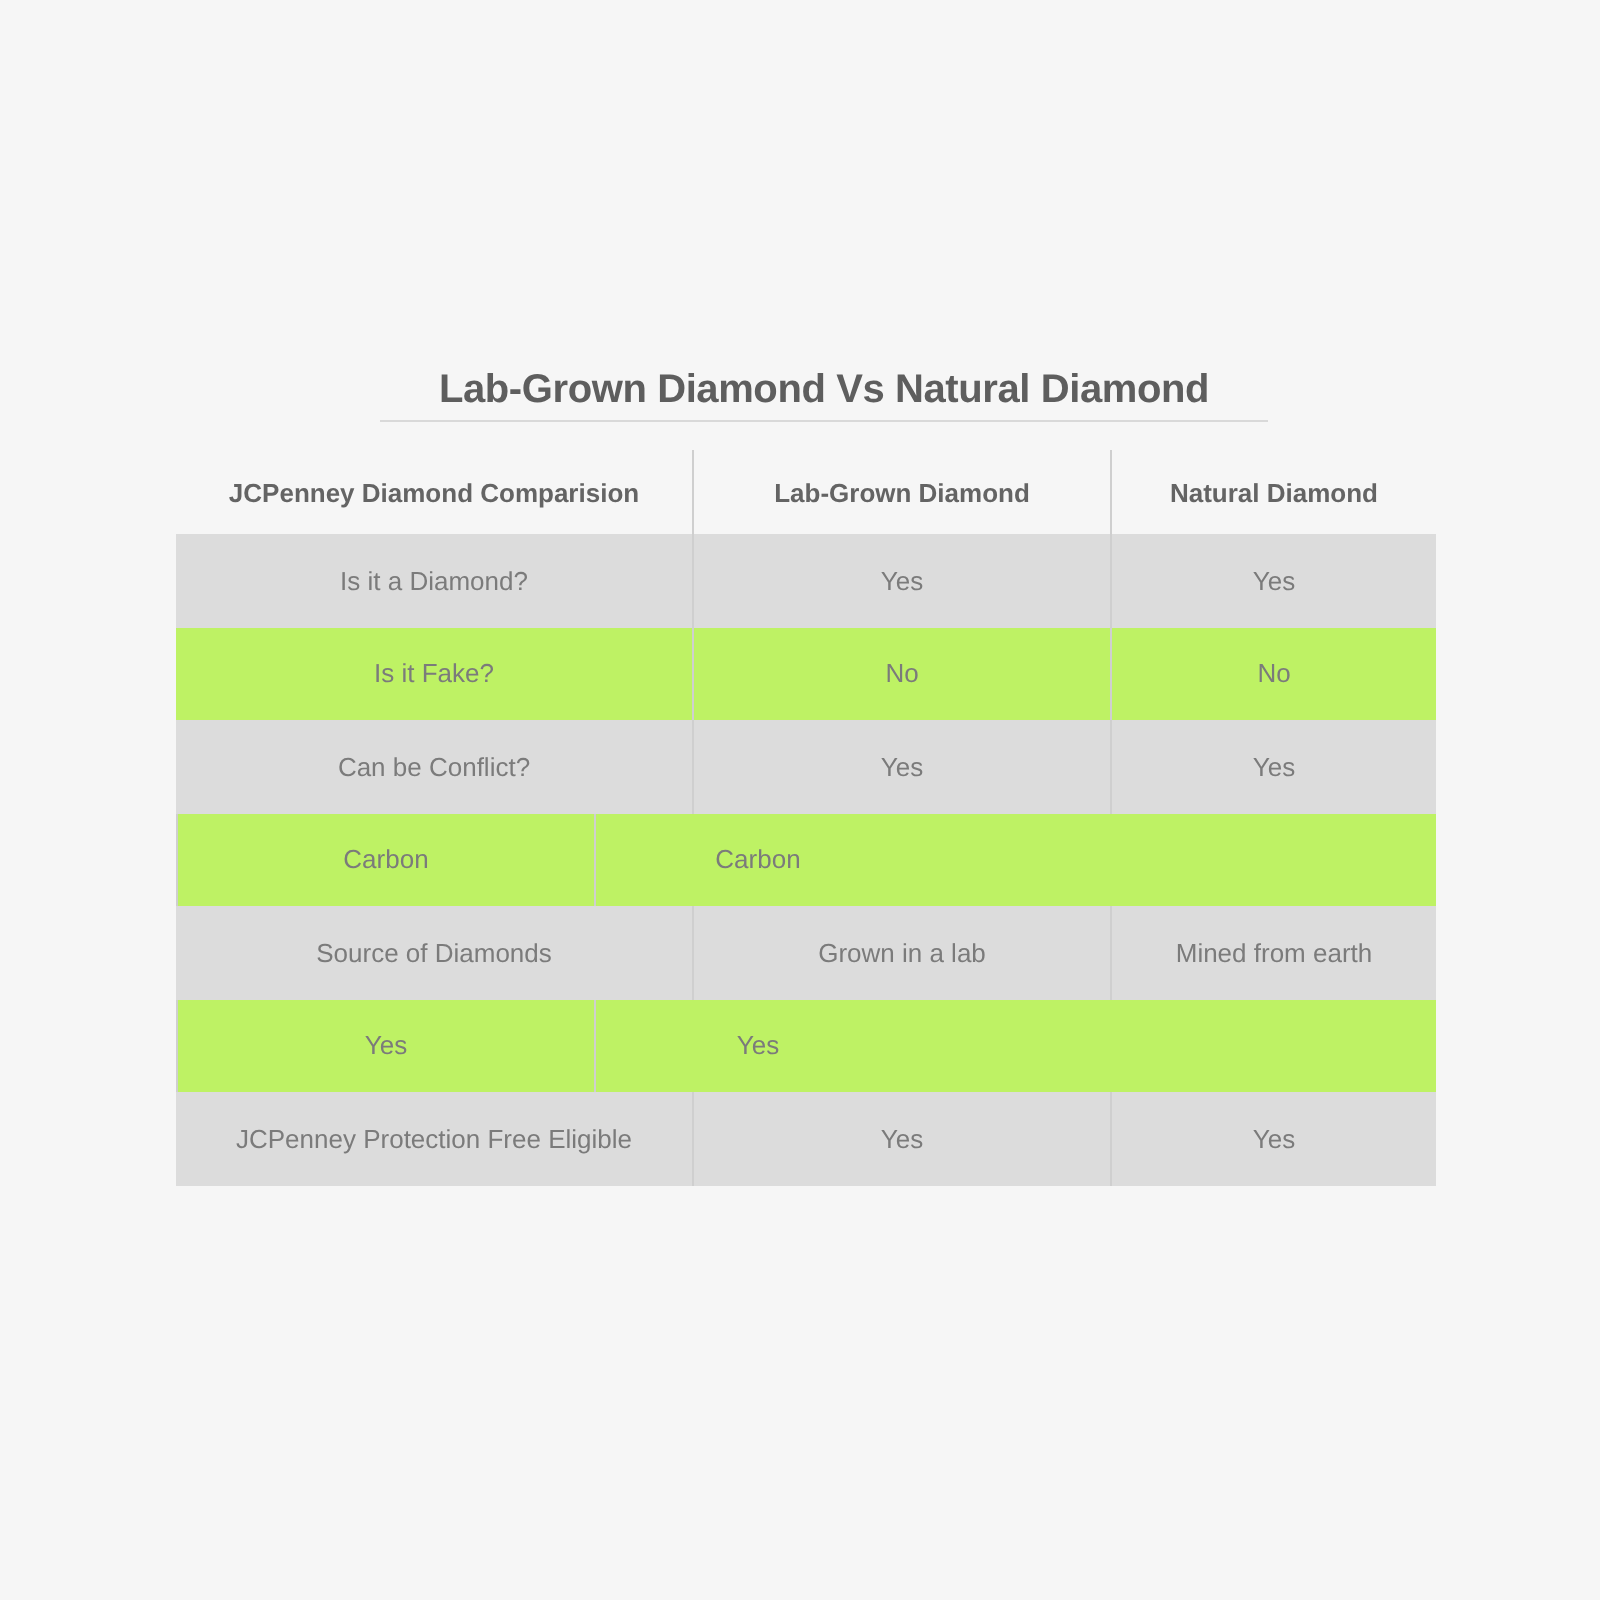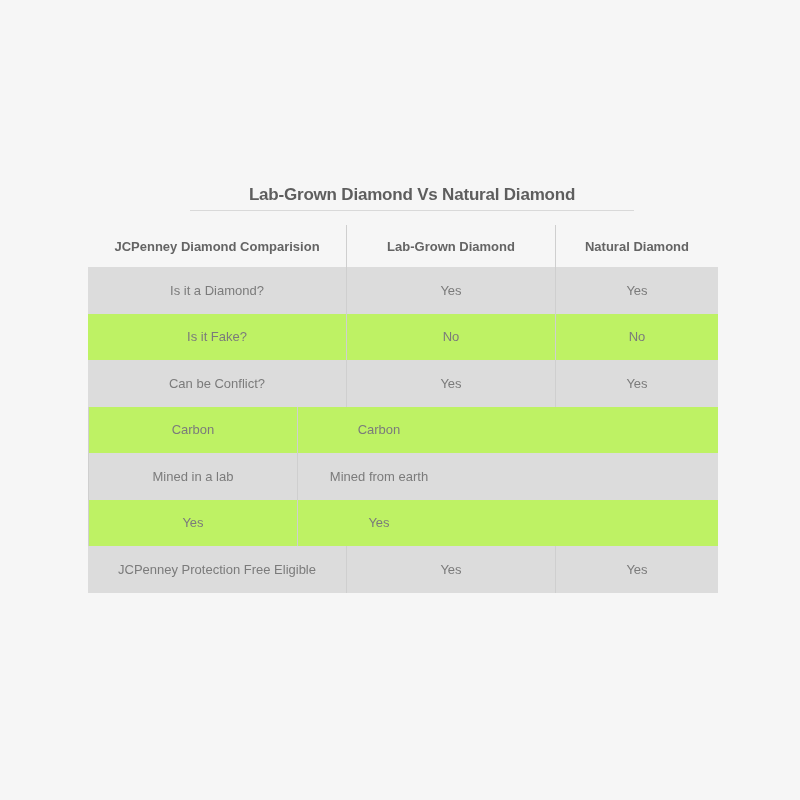--- a/index.html
+++ b/index.html
@@ -17,21 +17,21 @@
   .content {
     position: absolute;
     left: 88px;
     top: 187px;
     width: 630px;
   }
   .title-row {
     width: 444px;
     margin-left: 102px;
     text-align: center;
-    font-size: 17px;
+    font-size: 20px;
     font-weight: bold;
     line-height: 16px;
     letter-spacing: -0.2px;
     color: #5e5e5e;
     padding-bottom: 7px;
     border-bottom: 1px solid #d9d9d9;
   }
   .theader {
     margin-top: 14px;
     display: flex;
@@ -94,21 +94,22 @@
       <div class="cell col-lab">Yes</div>
       <div class="cell col-natural">Yes</div>
     </div>
 
     <div class="trow light">
       <div class="cell col-lab">Carbon</div>
       <div class="cell col-natural">Carbon</div>
     </div>
 
     <div class="trow shaded">
-      <div class="cell col-lab">Mined in a lab</div>
+      <div class="cell col-feature">Source of Diamonds</div>
+      <div class="cell col-lab">Grown in a lab</div>
       <div class="cell col-natural">Mined from earth</div>
     </div>
 
     <div class="trow light">
       <div class="cell col-lab">Yes</div>
       <div class="cell col-natural">Yes</div>
     </div>
 
     <div class="trow shaded">
       <div class="cell col-feature">JCPenney Protection Free Eligible</div>

